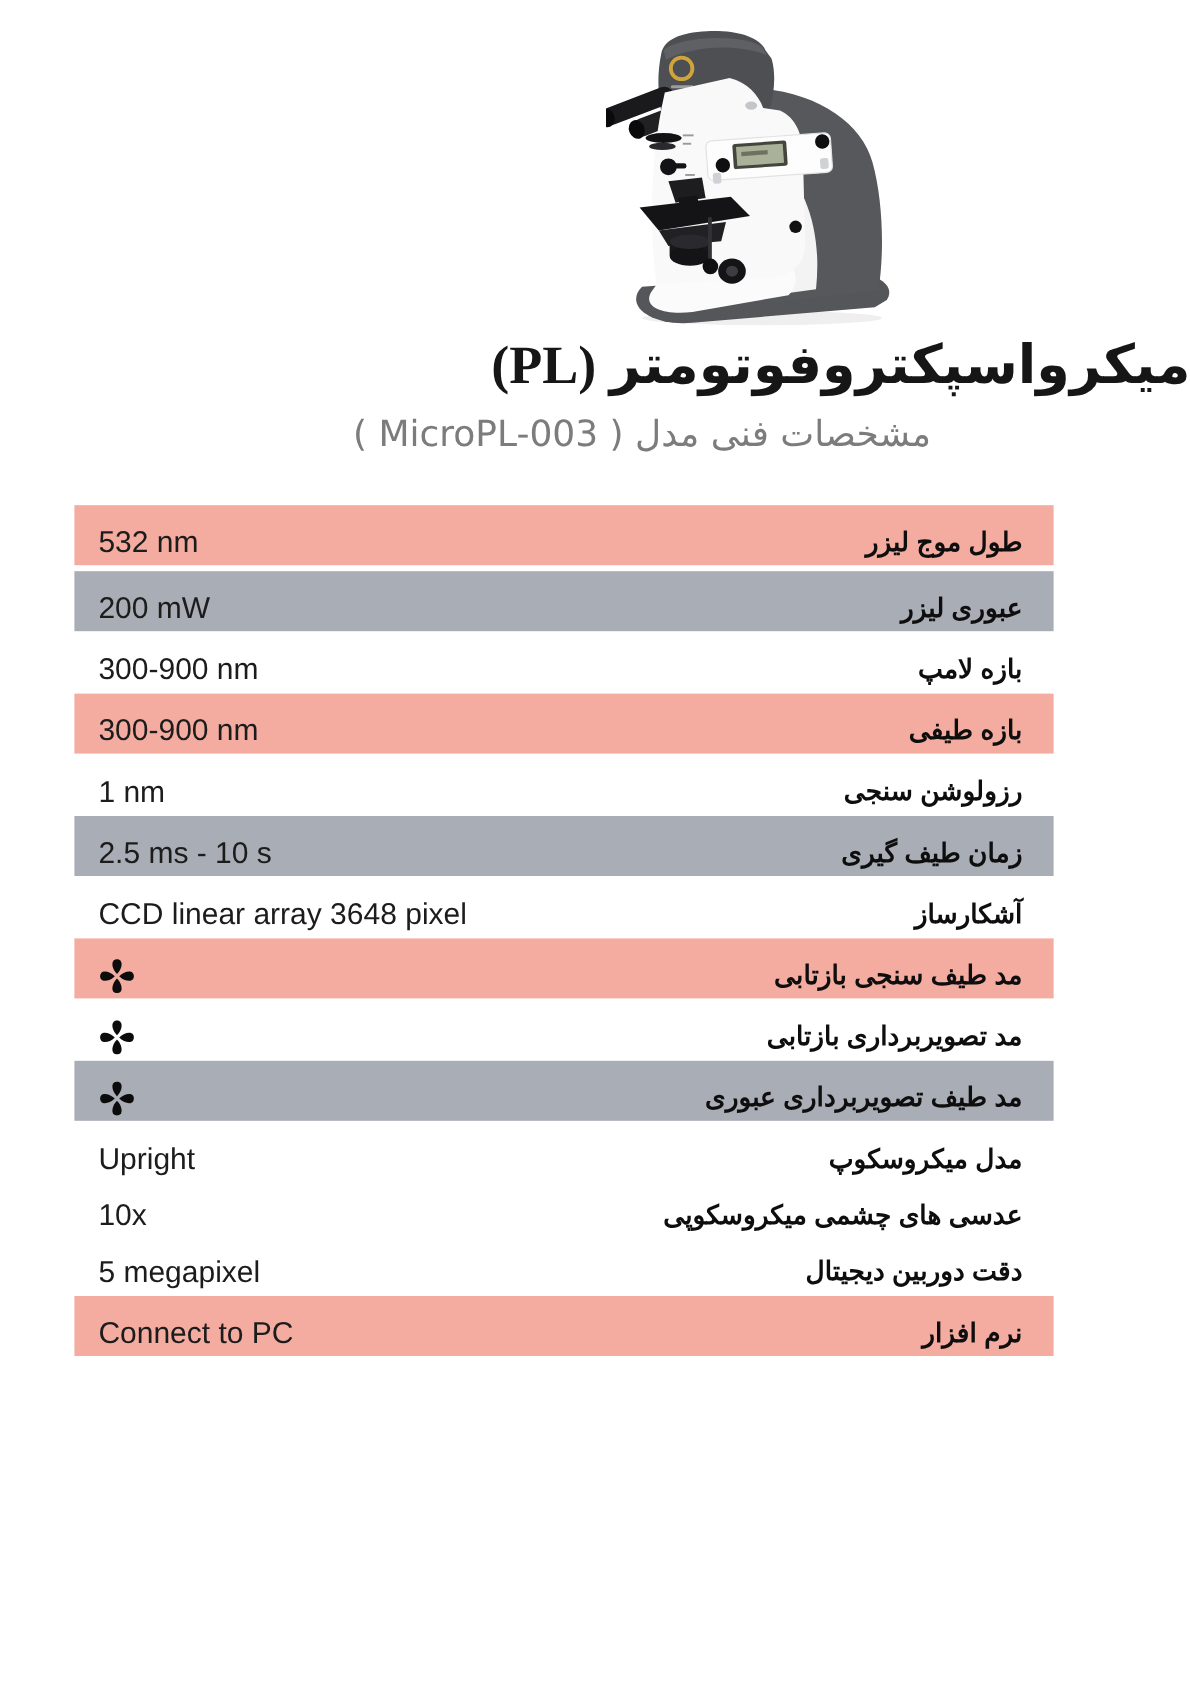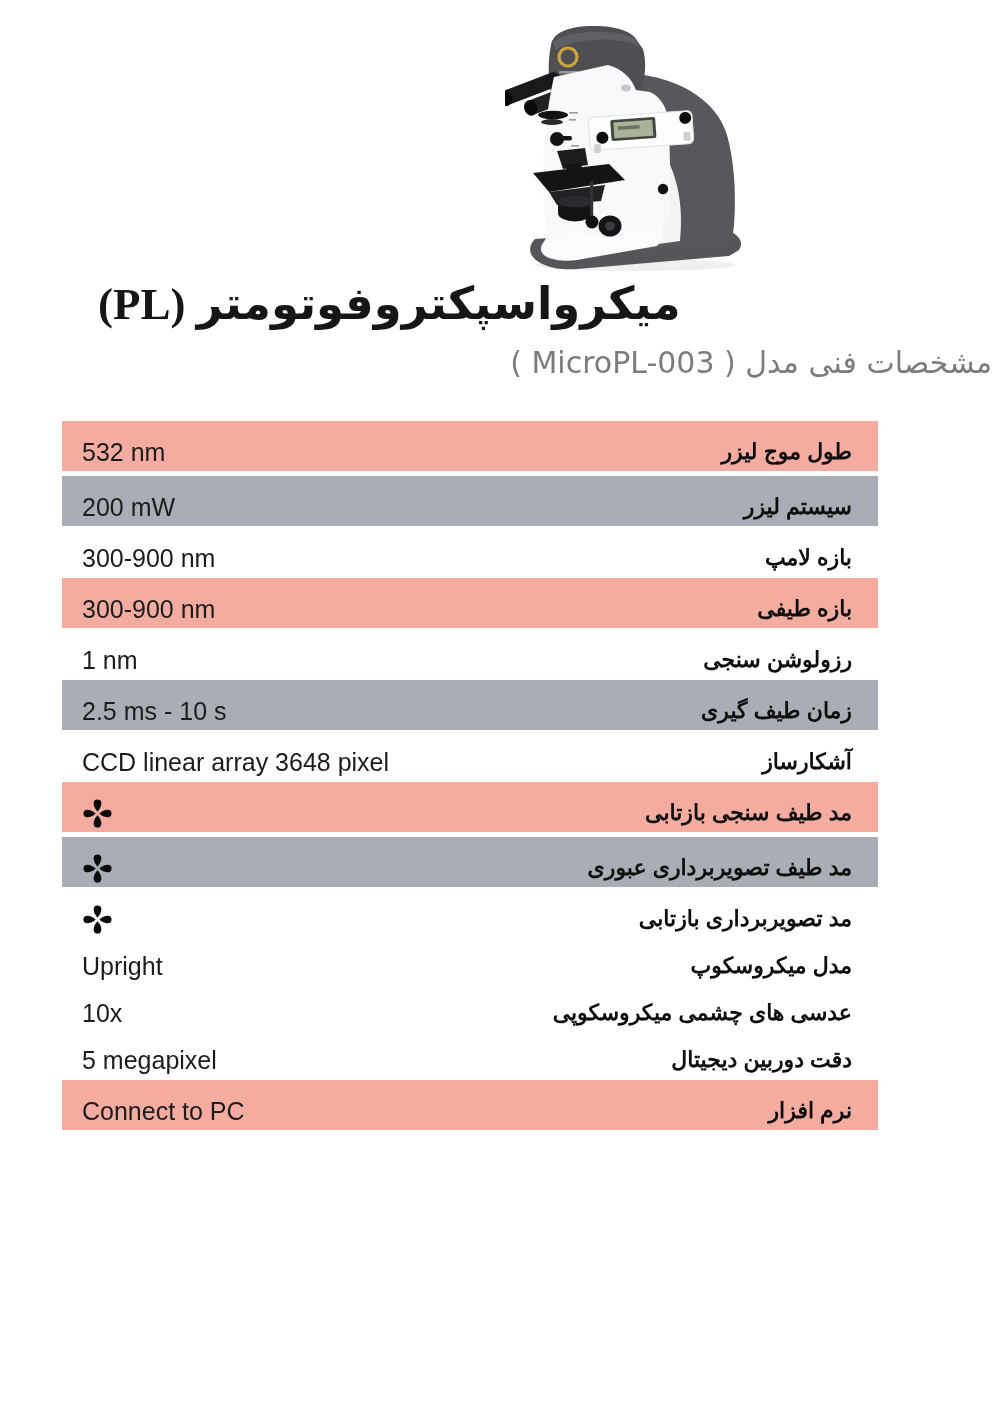--- a/index.html
+++ b/index.html
@@ -4,27 +4,27 @@
 <style>
   html,body{margin:0;padding:0}
   body{
     width:992px;height:1413px;position:relative;overflow:hidden;
     background:#ffffff;
     font-family:"DejaVu Sans",sans-serif;
   }
   .microscope-wrap{position:absolute;left:505px;top:14px;width:245px;height:262px}
   .page-title{
     position:absolute;top:274px;left:98px;right:0;
-    text-align:left;direction:rtl;
+    text-align:right;direction:rtl;
     font-family:"Liberation Serif","DejaVu Sans",serif;
     font-weight:700;font-size:45px;line-height:1.35;color:#161616;
   }
   .page-subtitle{
     position:absolute;top:343px;left:78px;right:0;
-    direction:rtl;
+    text-align:center;direction:rtl;
     font-family:"DejaVu Sans",sans-serif;
     font-size:30px;line-height:1.3;color:#7c7c7c;
   }
   .spec-table{
     position:absolute;top:421px;left:62px;width:816px;
     display:flex;flex-direction:column;gap:5px;
   }
   .row{
     display:flex;align-items:center;justify-content:space-between;
     padding:12px 26px 0 20px;box-sizing:border-box;gap:40px;
@@ -117,21 +117,21 @@
 
 <div class="spec-table" id="spec-table">
   <div class="row row--salmon">
     <div class="value">532 nm</div>
     <div class="label">طول موج لیزر</div>
   </div>
 
 
   <div class="row row--gray">
     <div class="value">200 mW</div>
-    <div class="label">سیستم لیزر</div>
+    <div class="label">عبوری لیزر</div>
   </div>
 
   <div class="row row--white">
     <div class="value">300-900 nm</div>
     <div class="label">بازه لامپ</div>
   </div>
 
   <div class="row row--salmon">
     <div class="value">300-900 nm</div>
     <div class="label">بازه طیفی</div>
@@ -157,51 +157,51 @@
   <svg class="check-flower" viewBox="-17 -17 34 34" width="31" height="31" aria-hidden="true">
     <g fill="#0c0c0c">
       <path d="M0,-2 C-4,-6 -5.5,-12 -3,-14.4 C-1.5,-15.8 1.5,-15.8 3,-14.4 C5.5,-12 4,-6 0,-2 Z"></path>
       <path transform="rotate(90)" d="M0,-2 C-4,-6 -5.5,-12 -3,-14.4 C-1.5,-15.8 1.5,-15.8 3,-14.4 C5.5,-12 4,-6 0,-2 Z"></path>
       <path transform="rotate(180)" d="M0,-2 C-4,-6 -5.5,-12 -3,-14.4 C-1.5,-15.8 1.5,-15.8 3,-14.4 C5.5,-12 4,-6 0,-2 Z"></path>
       <path transform="rotate(270)" d="M0,-2 C-4,-6 -5.5,-12 -3,-14.4 C-1.5,-15.8 1.5,-15.8 3,-14.4 C5.5,-12 4,-6 0,-2 Z"></path>
     </g>
   </svg>
 </div>
     <div class="label">مد  طیف سنجی بازتابی</div>
+  </div>
+
+  <div class="row row--white">
+    <div class="value">
+  <svg class="check-flower" viewBox="-17 -17 34 34" width="31" height="31" aria-hidden="true">
+    <g fill="#0c0c0c">
+      <path d="M0,-2 C-4,-6 -5.5,-12 -3,-14.4 C-1.5,-15.8 1.5,-15.8 3,-14.4 C5.5,-12 4,-6 0,-2 Z"></path>
+      <path transform="rotate(90)" d="M0,-2 C-4,-6 -5.5,-12 -3,-14.4 C-1.5,-15.8 1.5,-15.8 3,-14.4 C5.5,-12 4,-6 0,-2 Z"></path>
+      <path transform="rotate(180)" d="M0,-2 C-4,-6 -5.5,-12 -3,-14.4 C-1.5,-15.8 1.5,-15.8 3,-14.4 C5.5,-12 4,-6 0,-2 Z"></path>
+      <path transform="rotate(270)" d="M0,-2 C-4,-6 -5.5,-12 -3,-14.4 C-1.5,-15.8 1.5,-15.8 3,-14.4 C5.5,-12 4,-6 0,-2 Z"></path>
+    </g>
+  </svg>
+</div>
+    <div class="label">مد تصویربرداری بازتابی</div>
   </div>
 
   <div class="row row--gray">
     <div class="value">
   <svg class="check-flower" viewBox="-17 -17 34 34" width="31" height="31" aria-hidden="true">
     <g fill="#0c0c0c">
       <path d="M0,-2 C-4,-6 -5.5,-12 -3,-14.4 C-1.5,-15.8 1.5,-15.8 3,-14.4 C5.5,-12 4,-6 0,-2 Z"></path>
       <path transform="rotate(90)" d="M0,-2 C-4,-6 -5.5,-12 -3,-14.4 C-1.5,-15.8 1.5,-15.8 3,-14.4 C5.5,-12 4,-6 0,-2 Z"></path>
       <path transform="rotate(180)" d="M0,-2 C-4,-6 -5.5,-12 -3,-14.4 C-1.5,-15.8 1.5,-15.8 3,-14.4 C5.5,-12 4,-6 0,-2 Z"></path>
       <path transform="rotate(270)" d="M0,-2 C-4,-6 -5.5,-12 -3,-14.4 C-1.5,-15.8 1.5,-15.8 3,-14.4 C5.5,-12 4,-6 0,-2 Z"></path>
     </g>
   </svg>
 </div>
     <div class="label">مد  طیف تصویربرداری عبوری</div>
   </div>
 
   <div class="row row--white">
-    <div class="value">
-  <svg class="check-flower" viewBox="-17 -17 34 34" width="31" height="31" aria-hidden="true">
-    <g fill="#0c0c0c">
-      <path d="M0,-2 C-4,-6 -5.5,-12 -3,-14.4 C-1.5,-15.8 1.5,-15.8 3,-14.4 C5.5,-12 4,-6 0,-2 Z"></path>
-      <path transform="rotate(90)" d="M0,-2 C-4,-6 -5.5,-12 -3,-14.4 C-1.5,-15.8 1.5,-15.8 3,-14.4 C5.5,-12 4,-6 0,-2 Z"></path>
-      <path transform="rotate(180)" d="M0,-2 C-4,-6 -5.5,-12 -3,-14.4 C-1.5,-15.8 1.5,-15.8 3,-14.4 C5.5,-12 4,-6 0,-2 Z"></path>
-      <path transform="rotate(270)" d="M0,-2 C-4,-6 -5.5,-12 -3,-14.4 C-1.5,-15.8 1.5,-15.8 3,-14.4 C5.5,-12 4,-6 0,-2 Z"></path>
-    </g>
-  </svg>
-</div>
-    <div class="label">مد تصویربرداری بازتابی</div>
-  </div>
-
-  <div class="row row--white">
     <div class="value">Upright</div>
     <div class="label">مدل میکروسکوپ</div>
   </div>
 
 
   <div class="row row--white">
     <div class="value">10x</div>
     <div class="label">عدسی های چشمی میکروسکوپی</div>
   </div>
 

